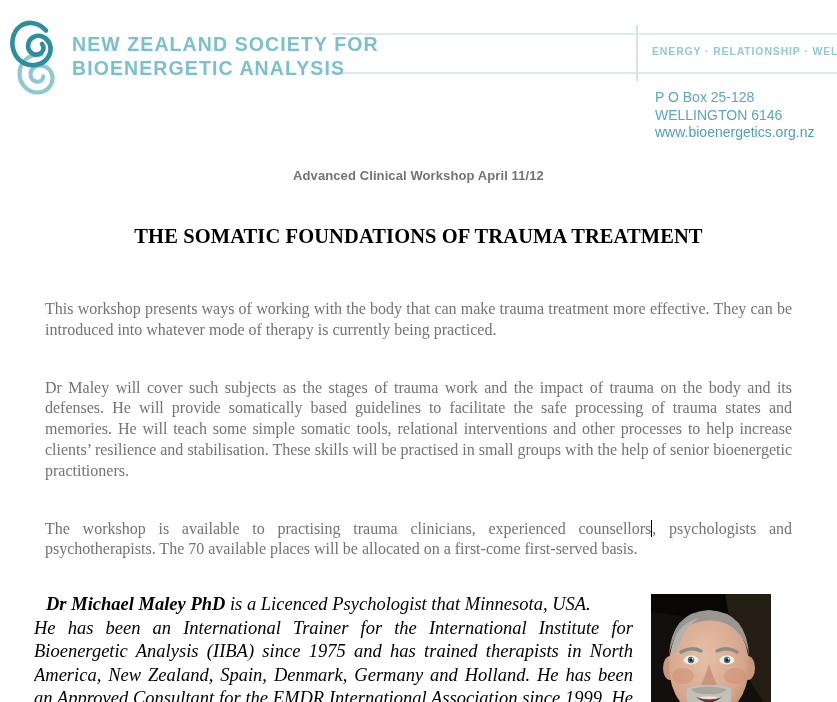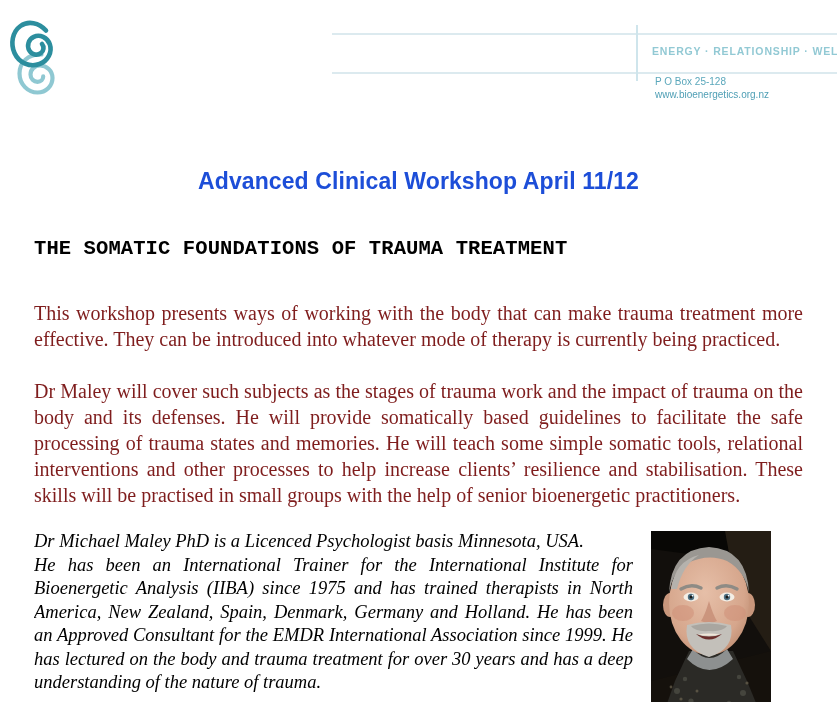--- a/index.html
+++ b/index.html
@@ -79,68 +79,68 @@
     letter-spacing: 0.85px;
     color: #92c9d4;
     white-space: nowrap;
     overflow: hidden;
     width: 185px;
   }
 
   .address {
     position: absolute;
     left: 655px;
-    top: 76px;
+    top: 89px;
     font-family: "Liberation Sans", "DejaVu Sans", sans-serif;
-    font-size: 10px;
+    font-size: 14px;
     line-height: 1.26;
     color: #5aa7bb;
     white-space: nowrap;
   }
   .address .line { display: block; }
   .address .url {
     color: #4f9fb5;
   }
 
   
   .doc {
     position: relative;
     padding: 0 34px 0 34px;
     box-sizing: border-box;
     width: 837px;
   }
 
   h1.title-main {
     font-family: "Liberation Sans", "DejaVu Sans", sans-serif;
-    font-size: 23px;
+    font-size: 13px;
     font-weight: bold;
     text-align: center;
-    color: #1d4ed8;
+    color: #737373;
     margin: 0;
     padding-top: 18px;
     letter-spacing: 0.1px;
   }
 
   h2.title-sub {
-    font-family: Liberation Mono, monospace;
+    font-family: Liberation Serif, serif;
     font-size: 20.5px;
     font-weight: bold;
-    text-align: left;
+    text-align: center;
     color: #000;
     margin: 0;
     padding-top: 42px;
     letter-spacing: 0.1px;
   }
 
   p.body-para {
-    font-size: 20px;
+    font-size: 16px;
     line-height: 1.30;
-    color: #7f1d1d;
+    color: #737373;
     text-align: justify;
-    margin: 0;
+    margin: 11px;
     padding-top: 26px;
   }
   p.body-para.first { padding-top: 40px; }
 
   
   .caret {
     display: inline-block;
     width: 1px;
     height: 17px;
     background: #000;
@@ -168,22 +168,23 @@
   .bio-text {
     font-size: 18.5px;
     line-height: 1.275;
     font-style: italic;
     text-align: justify;
     color: #000;
     margin: 0;
     overflow: hidden;
   }
   .bio-text .namebit {
-    font-weight: normal;
+    font-weight: bold;
     font-style: italic;
+    margin-left: 12px;
   }
   .bio-line1 {
     display: block;
     text-align: left;
   }
 </style>
 </head>
 <body>
 
 <div class="letterhead">
@@ -211,40 +212,48 @@
                  C 31.0 8.5, 20.0 6.5, 12.5 12.0
                  C 4.0 18.0, 2.5 30.0, 6.5 39.0
                  C 11.0 49.0, 22.0 53.5, 31.5 50.0
                  C 40.0 46.9, 44.5 38.0, 41.8 30.2
                  C 39.4 23.3, 31.8 20.0, 25.8 22.8
                  C 20.4 25.3, 18.6 31.8, 21.4 36.6
                  C 23.8 40.8, 29.2 41.9, 32.8 39.2
                  C 35.9 36.9, 36.3 32.6, 34.0 29.9"></path>
       </g>
     </svg>
+    <div class="logo-words">
+      <span class="l1">NEW ZEALAND SOCIETY FOR</span>
+      <span class="l2">BIOENERGETIC ANALYSIS</span>
+    </div>
   </div>
 
   <div class="tagline">ENERGY · RELATIONSHIP · WELLBEING</div>
 
   <div class="address">
     <span class="line">P O Box 25-128</span>
+    <span class="line">WELLINGTON 6146</span>
     <span class="line url">www.bioenergetics.org.nz</span>
   </div>
 </div>
 
 <div class="doc">
 
   <h1 class="title-main">Advanced Clinical Workshop April 11/12</h1>
 
   <h2 class="title-sub">THE SOMATIC FOUNDATIONS OF TRAUMA TREATMENT</h2>
 
   <p class="body-para first">This workshop presents ways of working with the body that can make trauma treatment more effective. They can be introduced into whatever mode of therapy is currently being practiced.</p>
 
   <p class="body-para">Dr Maley will cover such subjects as the stages of trauma work and the impact of trauma on the body and its defenses. He will provide somatically based guidelines to facilitate the safe processing of trauma states and memories. He will teach some simple somatic tools, relational interventions and other processes to help increase clients’ resilience and stabilisation. These skills will be practised in small groups with the help of senior bioenergetic practitioners.</p>
 
+  <p class="body-para">
+    <span>The workshop is available to practising trauma clinicians, experienced counsellors</span><span class="caret"></span><span>, psychologists and psychotherapists. The 70 available places will be allocated on a first-come first-served basis.</span>
+  </p>
 
   <div class="bio-wrap">
     <svg class="photo" viewBox="0 0 120 184" preserveAspectRatio="none">
       <defs>
         <clipPath id="headclip">
           <ellipse cx="58" cy="70" rx="40" ry="52"></ellipse>
         </clipPath>
         <radialGradient id="faceg" cx="45%" cy="40%" r="70%">
           <stop offset="0%" stop-color="#e6bfa8"></stop>
           <stop offset="70%" stop-color="#d6a68c"></stop>
@@ -308,19 +317,19 @@
 
       <path d="M36 94 Q58 88 80 94 Q84 118 58 126 Q32 118 36 94 Z" fill="#c3c0ba"></path>
       <path d="M40 95 Q58 90 76 95 Q72 101 58 100 Q44 101 40 95 Z" fill="#a9a6a0"></path>
 
       <path d="M45 103 Q58 114 71 103 Q58 108 45 103 Z" fill="#6b2f2c"></path>
       <path d="M47 103.5 Q58 106 69 103.5 Q58 101.5 47 103.5 Z" fill="#f0e6d8"></path>
     </svg>
 
     <p class="bio-text">
       <span class="bio-line1">
-        <span class="namebit">Dr Michael Maley PhD</span><span> is a Licenced Psychologist basis Minnesota, USA.</span>
+        <span class="namebit">Dr Michael Maley PhD</span><span> is a Licenced Psychologist that Minnesota, USA.</span>
       </span>
       <span>He has been an International Trainer for the International Institute for Bioenergetic Analysis (IIBA) since 1975 and has trained therapists in North America, New Zealand, Spain, Denmark, Germany and Holland. He has been an Approved Consultant for the EMDR International Association since 1999. He has lectured on the body and trauma treatment for over 30 years and has a deep understanding of the nature of trauma.</span>
     </p>
   </div>
 
 </div>
 
 </body></html>

